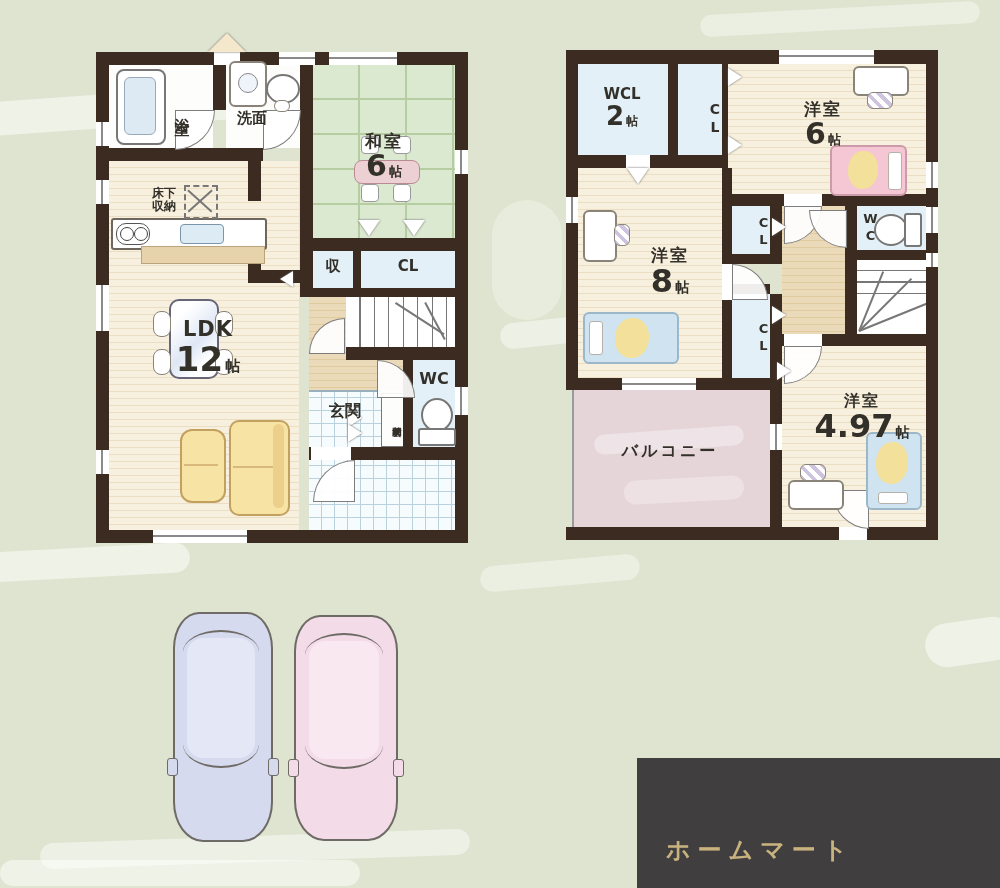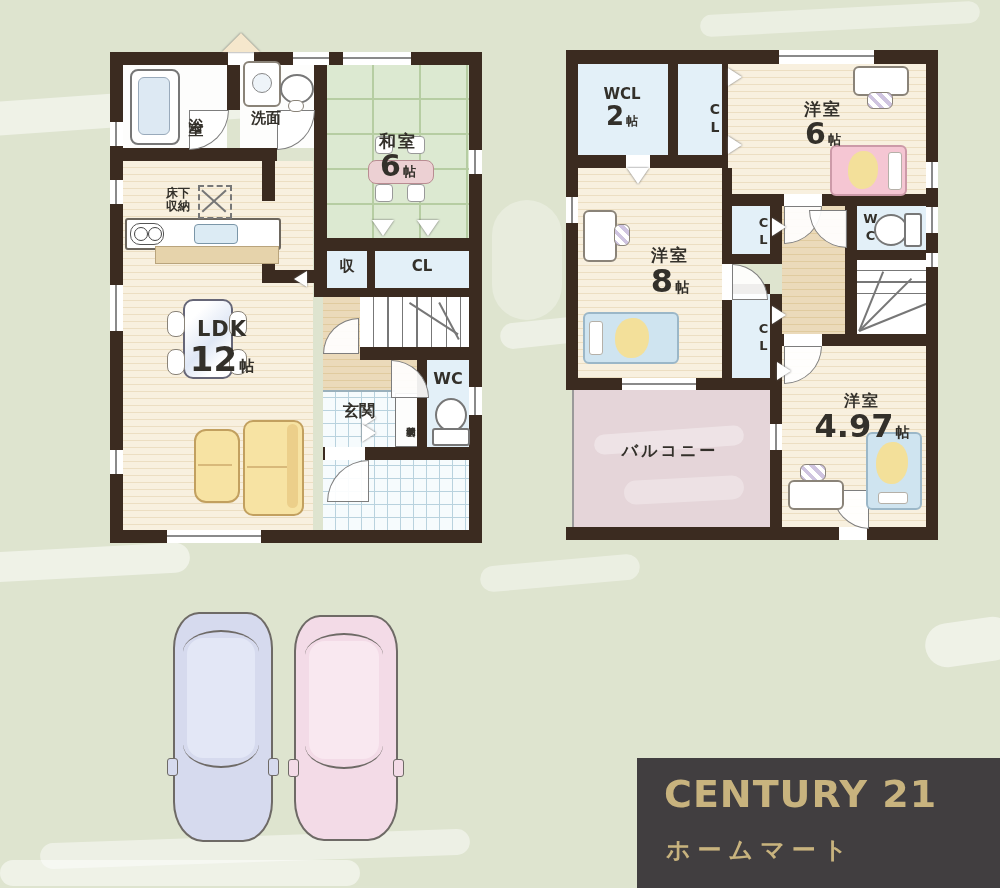--- a/index.html
+++ b/index.html
@@ -62,21 +62,21 @@
 <div class="streak" style="left:-30px;top:92px;width:330px;height:34px;opacity:.5;transform:rotate(-4deg);"></div>
 <div class="streak" style="left:700px;top:8px;width:280px;height:22px;opacity:.4;transform:rotate(-3deg);"></div>
 <div class="streak" style="left:492px;top:200px;width:70px;height:120px;opacity:.3;"></div>
 <div class="streak" style="left:500px;top:318px;width:120px;height:26px;opacity:.45;transform:rotate(-6deg);"></div>
 <div class="streak" style="left:-40px;top:548px;width:230px;height:30px;opacity:.5;transform:rotate(-3deg);"></div>
 <div class="streak" style="left:480px;top:560px;width:160px;height:26px;opacity:.4;transform:rotate(-5deg);"></div>
 <div class="streak" style="left:925px;top:620px;width:90px;height:44px;opacity:.5;transform:rotate(-8deg);"></div>
 <div class="streak" style="left:40px;top:836px;width:430px;height:26px;opacity:.45;transform:rotate(-2deg);"></div>
 <div class="streak" style="left:0px;top:860px;width:360px;height:26px;opacity:.5;"></div>
 
-<div class="plan" style="left:110px;top:52px;width:372px;height:491px;">
+<div class="plan" style="left:96px;top:52px;width:372px;height:491px;">
 
   <div class="r white" style="left:13px;top:13px;width:104px;height:83px;"></div>
   <div class="r white" style="left:130px;top:13px;width:74px;height:83px;"></div>
   <div class="r tatami" style="left:217px;top:13px;width:142px;height:173px;"></div>
   <div class="r wood" style="left:13px;top:109px;width:190px;height:369px;"></div>
   <div class="r blue" style="left:217px;top:199px;width:40px;height:37px;"></div>
   <div class="r blue" style="left:265px;top:199px;width:94px;height:37px;"></div>
   <div class="r tan" style="left:213px;top:245px;width:37px;height:93px;"></div>
   <div class="r tan" style="left:250px;top:308px;width:57px;height:30px;"></div>
   <div class="r" style="left:250px;top:245px;width:109px;height:50px;background:repeating-linear-gradient(90deg,#fff 0 13px,#777 13px 14.5px);"></div>
@@ -331,15 +331,14 @@
   <div class="lbl" style="left:236px;top:342px;width:120px;">
     <span class="rname" style="font-size:16px;">洋室</span>
     <span class="sizerow">
         <span style="font-size:32px;">4.97</span>
         <span style="font-size:14px;">帖</span>
       </span>
   </div>
 </div>
 
 <div class="logo">
-  <div class="brand">CENTURY 21</div>
   <div class="shop">ホームマート</div>
 </div>
 
 </body></html>

